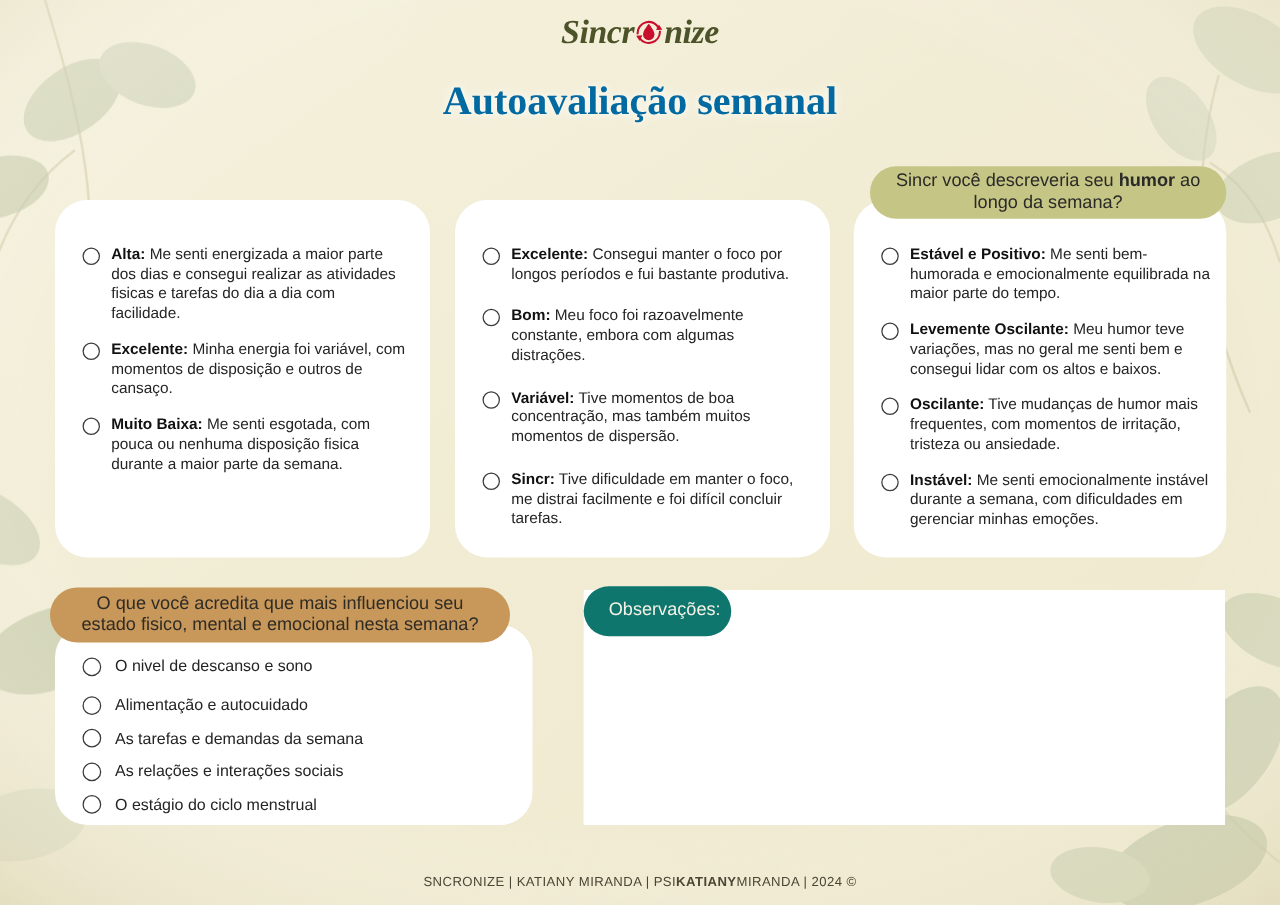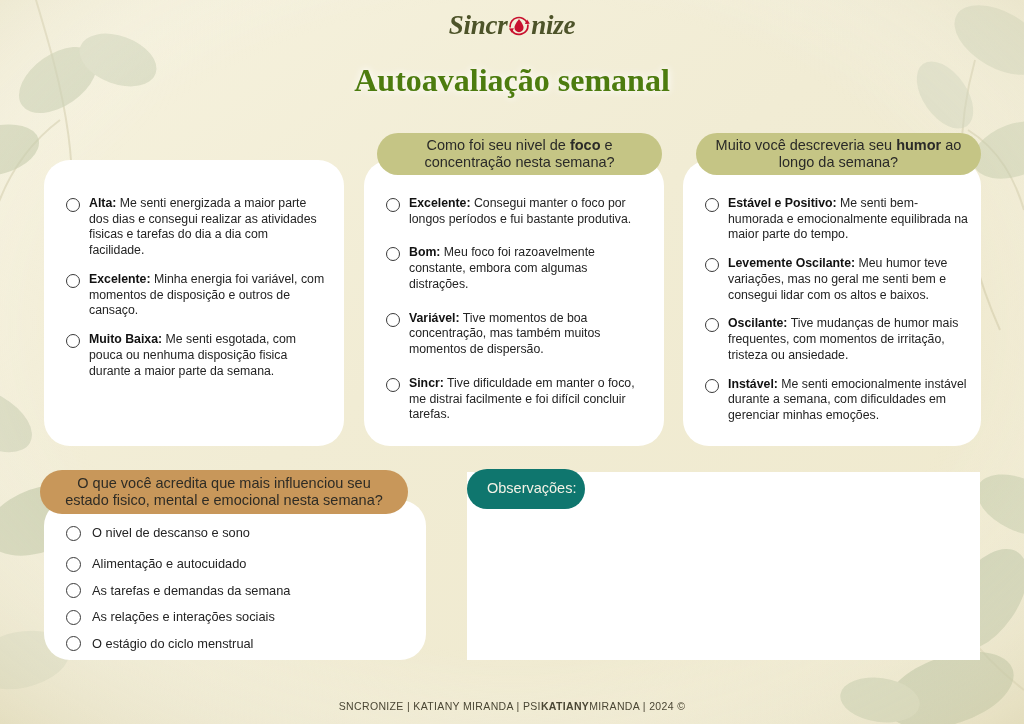--- a/index.html
+++ b/index.html
@@ -68,21 +68,21 @@
 
   .page-title {
     position: absolute;
     top: 62px;
     left: 0;
     width: 1024px;
     text-align: center;
     font-family: "Liberation Serif", serif;
     font-weight: bold;
     font-size: 32px;
-    color: #4d7c0f;
+    color: #0369a1;
     text-shadow: 0 0 6px rgba(255,255,255,0.85), 0 0 12px rgba(255,255,255,0.6);
   }
 
   
   .pill {
     position: absolute;
     border-radius: 999px;
     display: flex;
     align-items: center;
     justify-content: center;
@@ -250,25 +250,20 @@
       <span class="radio"></span>
       <span class="opt-text"><b>Excelente:</b><span> Minha energia foi variável, com momentos de disposição e outros de cansaço.</span></span>
     </div>
     <div class="opt" style="margin-top:7px;">
       <span class="radio"></span>
       <span class="opt-text"><b>Muito Baixa:</b><span> Me senti esgotada, com pouca ou nenhuma disposição fisica durante a maior parte da semana.</span></span>
     </div>
   </div>
 
   <div class="card card-round" style="left:364px; top:160px; width:300px; height:286px;"></div>
-  <div class="pill pill-sage" style="left:377px; top:133px; width:285px; height:42px;">
-    <span>
-      <span>Como foi seu nivel de </span><b>foco</b><span> e concentração nesta semana?</span>
-    </span>
-  </div>
   <div class="opt-list" style="left:386px; top:196px; width:262px;">
     <div class="opt">
       <span class="radio"></span>
       <span class="opt-text"><b>Excelente:</b><span> Consegui manter o foco por longos períodos e fui bastante produtiva.</span></span>
     </div>
     <div class="opt" style="margin-top:18px;">
       <span class="radio"></span>
       <span class="opt-text"><b>Bom:</b><span> Meu foco foi razoavelmente constante, embora com algumas distrações.</span></span>
     </div>
     <div class="opt" style="margin-top:18px;">
@@ -277,21 +272,21 @@
     </div>
     <div class="opt" style="margin-top:18px;">
       <span class="radio"></span>
       <span class="opt-text"><b>Sincr:</b><span> Tive dificuldade em manter o foco, me distrai facilmente e foi difícil concluir tarefas.</span></span>
     </div>
   </div>
 
   <div class="card card-round" style="left:683px; top:160px; width:298px; height:286px;"></div>
   <div class="pill pill-sage" style="left:696px; top:133px; width:285px; height:42px;">
     <span>
-      <span>Muito você descreveria seu </span><b>humor</b><span> ao longo da semana?</span>
+      <span>Sincr você descreveria seu </span><b>humor</b><span> ao longo da semana?</span>
     </span>
   </div>
   <div class="opt-list" style="left:705px; top:196px; width:266px;">
     <div class="opt">
       <span class="radio"></span>
       <span class="opt-text"><b>Estável e Positivo:</b><span> Me senti bem-humorada e emocionalmente equilibrada na maior parte do tempo.</span></span>
     </div>
     <div class="opt" style="margin-top:4px;">
       <span class="radio"></span>
       <span class="opt-text"><b>Levemente Oscilante:</b><span> Meu humor teve variações, mas no geral me senti bem e consegui lidar com os altos e baixos.</span></span>

